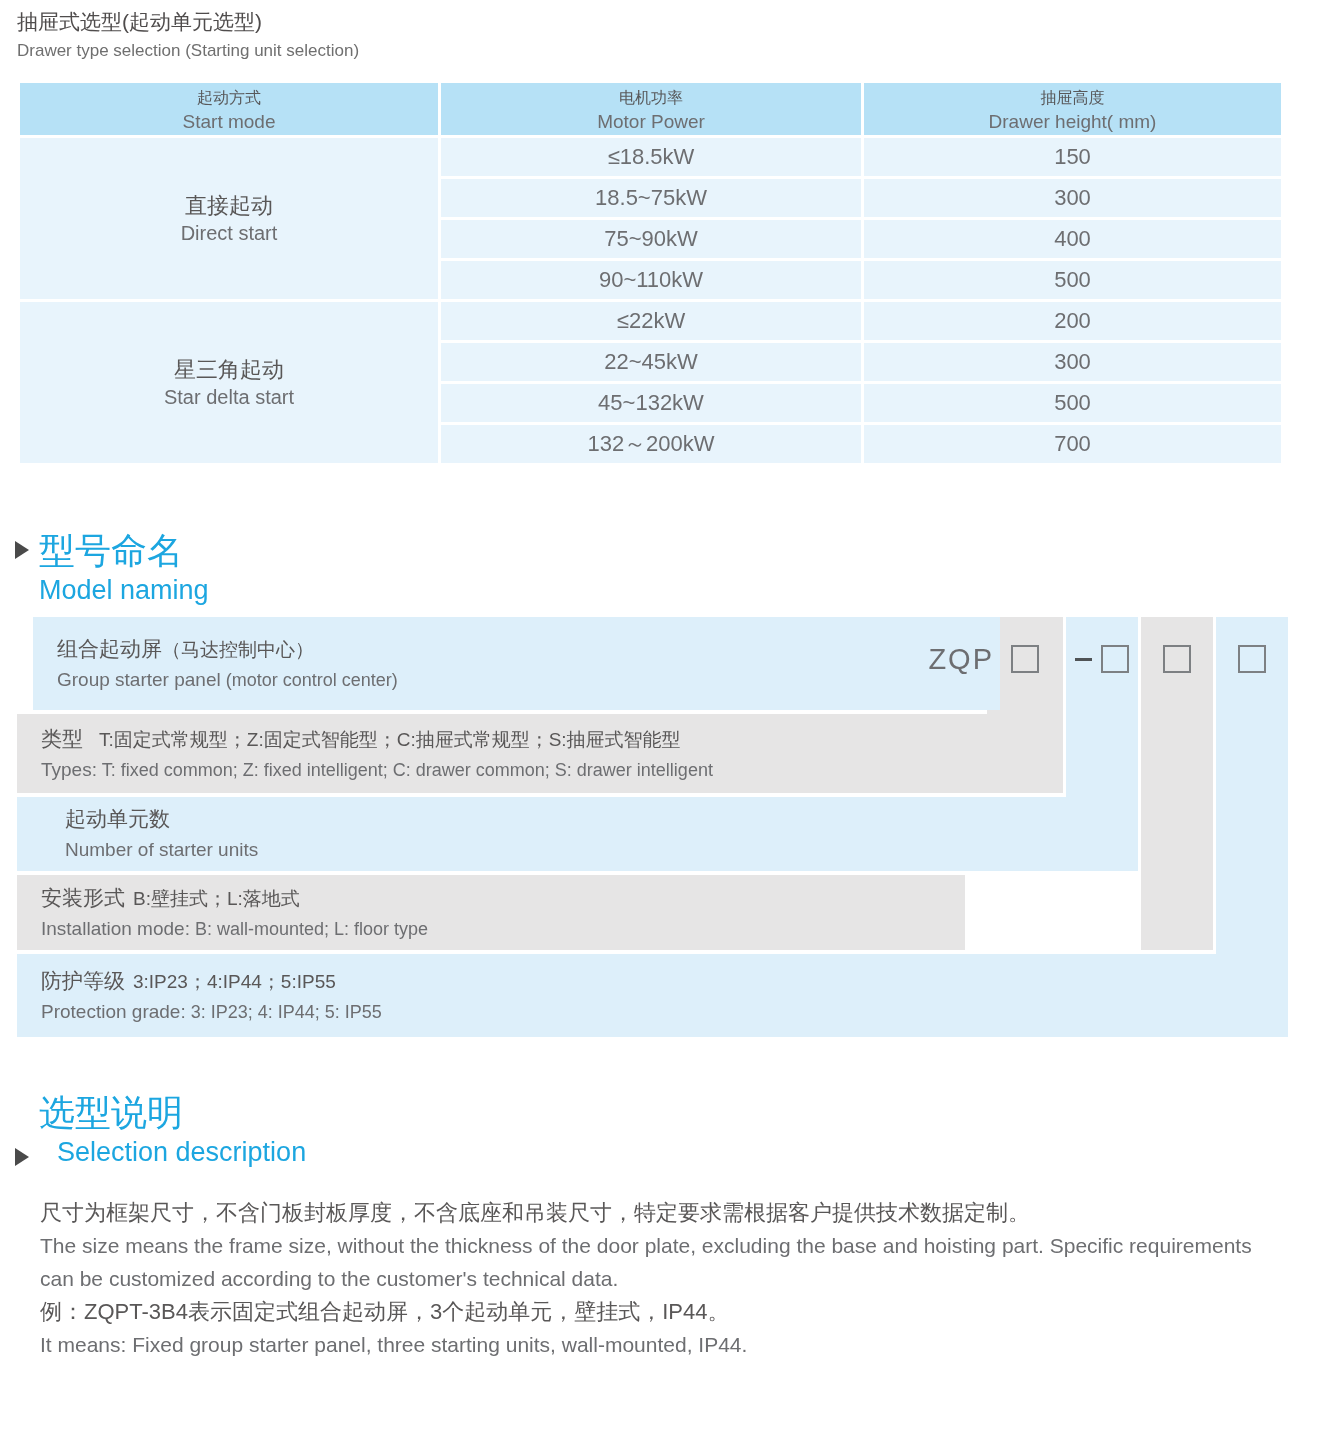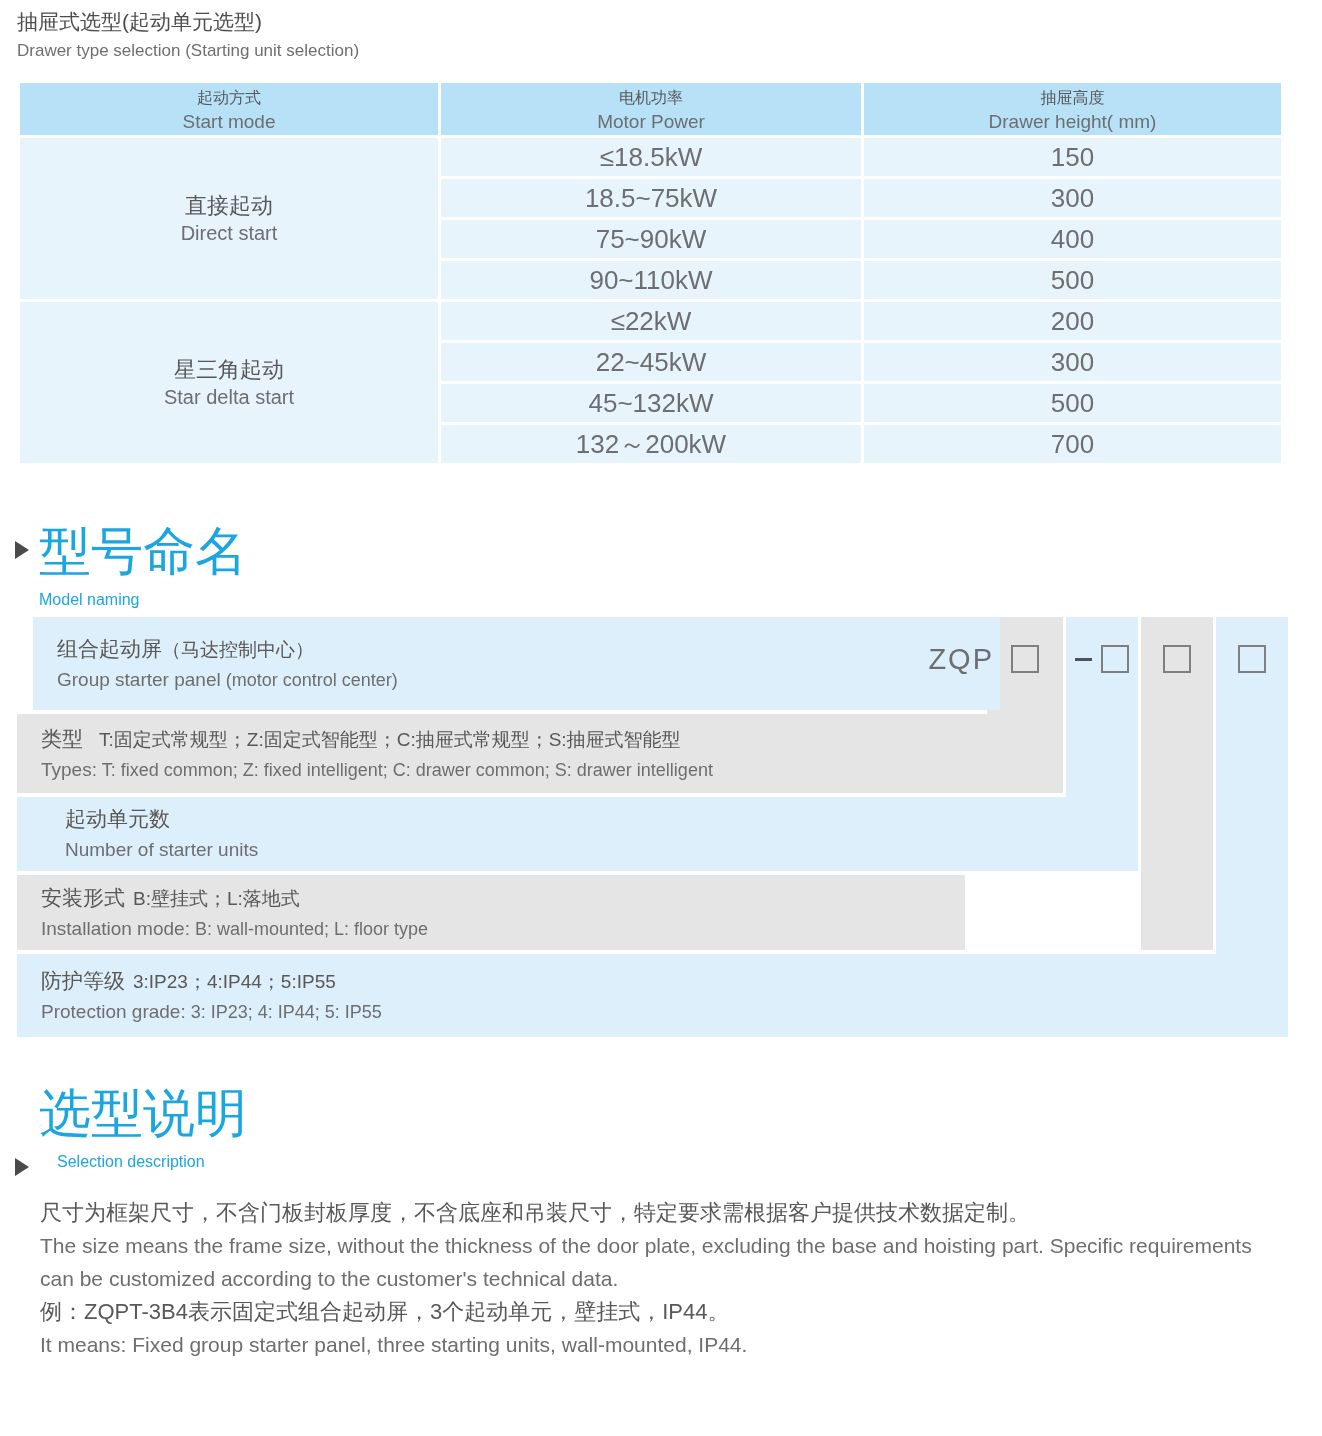--- a/index.html
+++ b/index.html
@@ -24,35 +24,35 @@
   table.sel th{
     background:#b6e1f6;height:52px;text-align:center;vertical-align:middle;
     font-weight:normal;padding:0;
   }
   table.sel td{
     background:#e8f4fc;height:38px;text-align:center;vertical-align:middle;
     padding:0;
   }
   .th-zh{font-size:16px;color:#58595b;line-height:26px;}
   .th-en{font-size:19px;color:#6d6e71;line-height:22px;}
-  .cell-val{font-size:26px;color:#6d6e71;}
+  .cell-val{font-size:22px;color:#6d6e71;}
   .mode-zh{font-size:22px;color:#595757;line-height:28px;}
   .mode-en{font-size:20px;color:#6d6e71;line-height:26px;}
 
   
   .section-heading{position:absolute;display:flex;align-items:flex-start;}
   .tri{
     width:0;height:0;display:inline-block;
     border-left:14px solid #4a4a4a;
     border-top:9px solid transparent;
     border-bottom:9px solid transparent;
     margin:13px 10px 0 0;
   }
-  .h-zh{font-size:52px;line-height:46px;color:#1ca6e0;}
-  .h-en{font-size:16px;line-height:28px;color:#1ca6e0;margin-top:12px;}
+  .h-zh{font-size:36px;line-height:46px;color:#1ca6e0;}
+  .h-en{font-size:27px;line-height:28px;color:#1ca6e0;margin-top:2px;}
   .h-en.indent{padding-left:18px;}
 
   
   .diagram{position:absolute;left:17px;top:617px;width:1271px;height:420px;}
   .band,.strip{position:absolute;}
   .blue{background:#ddeffa;}
   .gray{background:#e6e5e5;}
   .band{display:flex;flex-direction:column;justify-content:center;box-sizing:border-box;padding-left:24px;}
   .band-zh{font-size:21px;color:#595757;line-height:27px;}
   .band-zh .detail{font-size:19px;}

